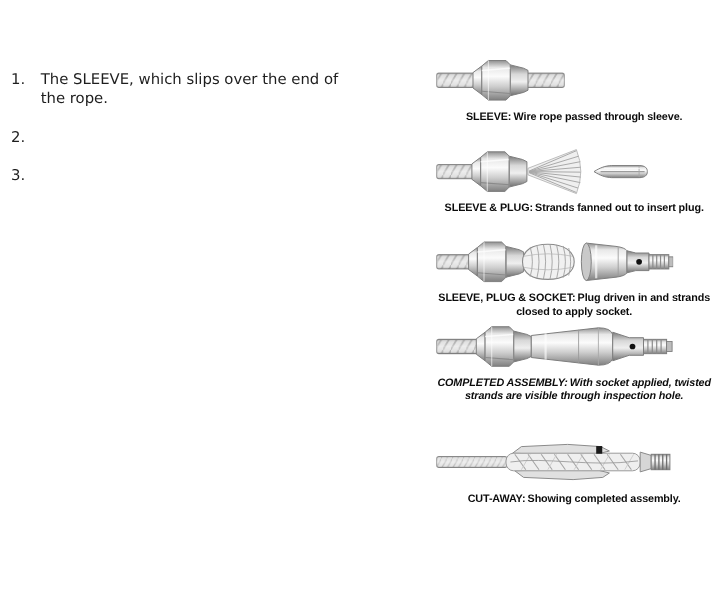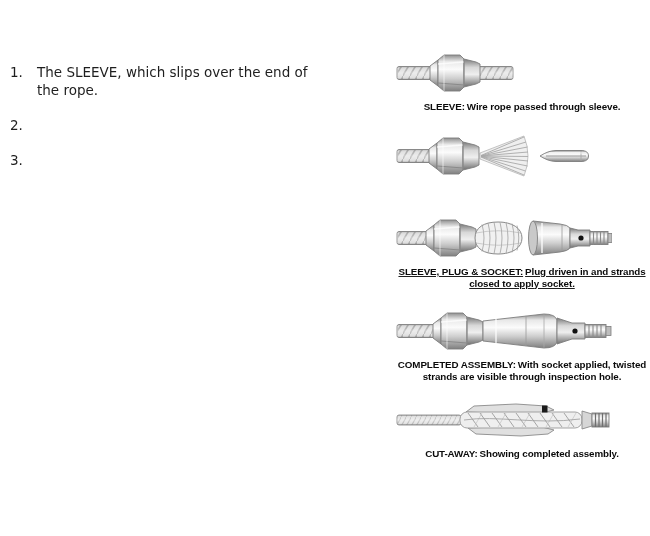--- a/index.html
+++ b/index.html
@@ -16,21 +16,21 @@
   
   .figures{position:absolute;left:396px;top:0;width:254px;height:536px;}
   figure{position:absolute;left:0;margin:0;width:254px;}
   figure svg{display:block;}
   figcaption{
     font-family:"Liberation Sans",sans-serif;font-weight:bold;
     font-size:9.8px;line-height:11.5px;color:#0b0b0b;margin-top:5px;
     letter-spacing:-0.1px;width:252px;text-align:center;
   }
   figcaption .cap-text{margin-left:2px;}
-  .f1{top:50px;} .f2{top:133px;} .f3{top:215px;text-decoration:underline;} .f4{top:308px;} .f5{top:397px;}
+  .f1{top:50px;} .f2{top:133px;} .f3{top:215px;} .f4{top:292px;font-style:italic;} .f5{top:397px;}
   .defs-holder{position:absolute;width:0;height:0;overflow:hidden;}
 </style>
 </head>
 <body>
 
 <div class="page">
 
   <svg class="defs-holder" aria-hidden="true">
     <defs>
       <linearGradient id="metalV" x1="0" y1="0" x2="0" y2="1">
@@ -120,20 +120,23 @@
           <path d="M85,24 L128,42" stroke="#a8a8a8" stroke-width="0.9"></path>
         </g>
         <use href="#sleeveG" x="33" y="0"></use>
         <g>
           <path d="M144,23 C150,19.3 154,17.8 160,17.5 L185,17.5 C190.5,17.5 192.5,19.8 192.5,23 C192.5,26.2 190.5,28.5 185,28.5 L160,28.5 C154,28.2 150,26.7 144,23 Z" fill="url(#metalV)" stroke="#7d7d7d" stroke-width="0.9"></path>
           <path d="M150,23 L190,23" stroke="#9c9c9c" stroke-width="1"></path>
           <path d="M185,18 L185,28" stroke="#a6a6a6" stroke-width="0.8"></path>
           <path d="M153,20 L186,20" stroke="#ffffff" stroke-width="0.9" opacity="0.8"></path>
         </g>
       </svg>
+      <figcaption>
+        <b>SLEEVE &amp; PLUG:</b><span class="cap-text">Strands fanned out to insert plug.</span>
+      </figcaption>
     </figure>
 
     <figure class="f3">
       <svg width="216" height="46" viewBox="0 0 216 46">
         <g>
           <rect x="1" y="16.5" width="36" height="13" rx="2" fill="url(#ropeP)" stroke="#9a9a9a" stroke-width="1"></rect>
           <rect x="1" y="16.5" width="36" height="13" rx="2" fill="url(#ropeShade)"></rect>
         </g>
         <use href="#sleeveG" x="30" y="0"></use>
         <g>

